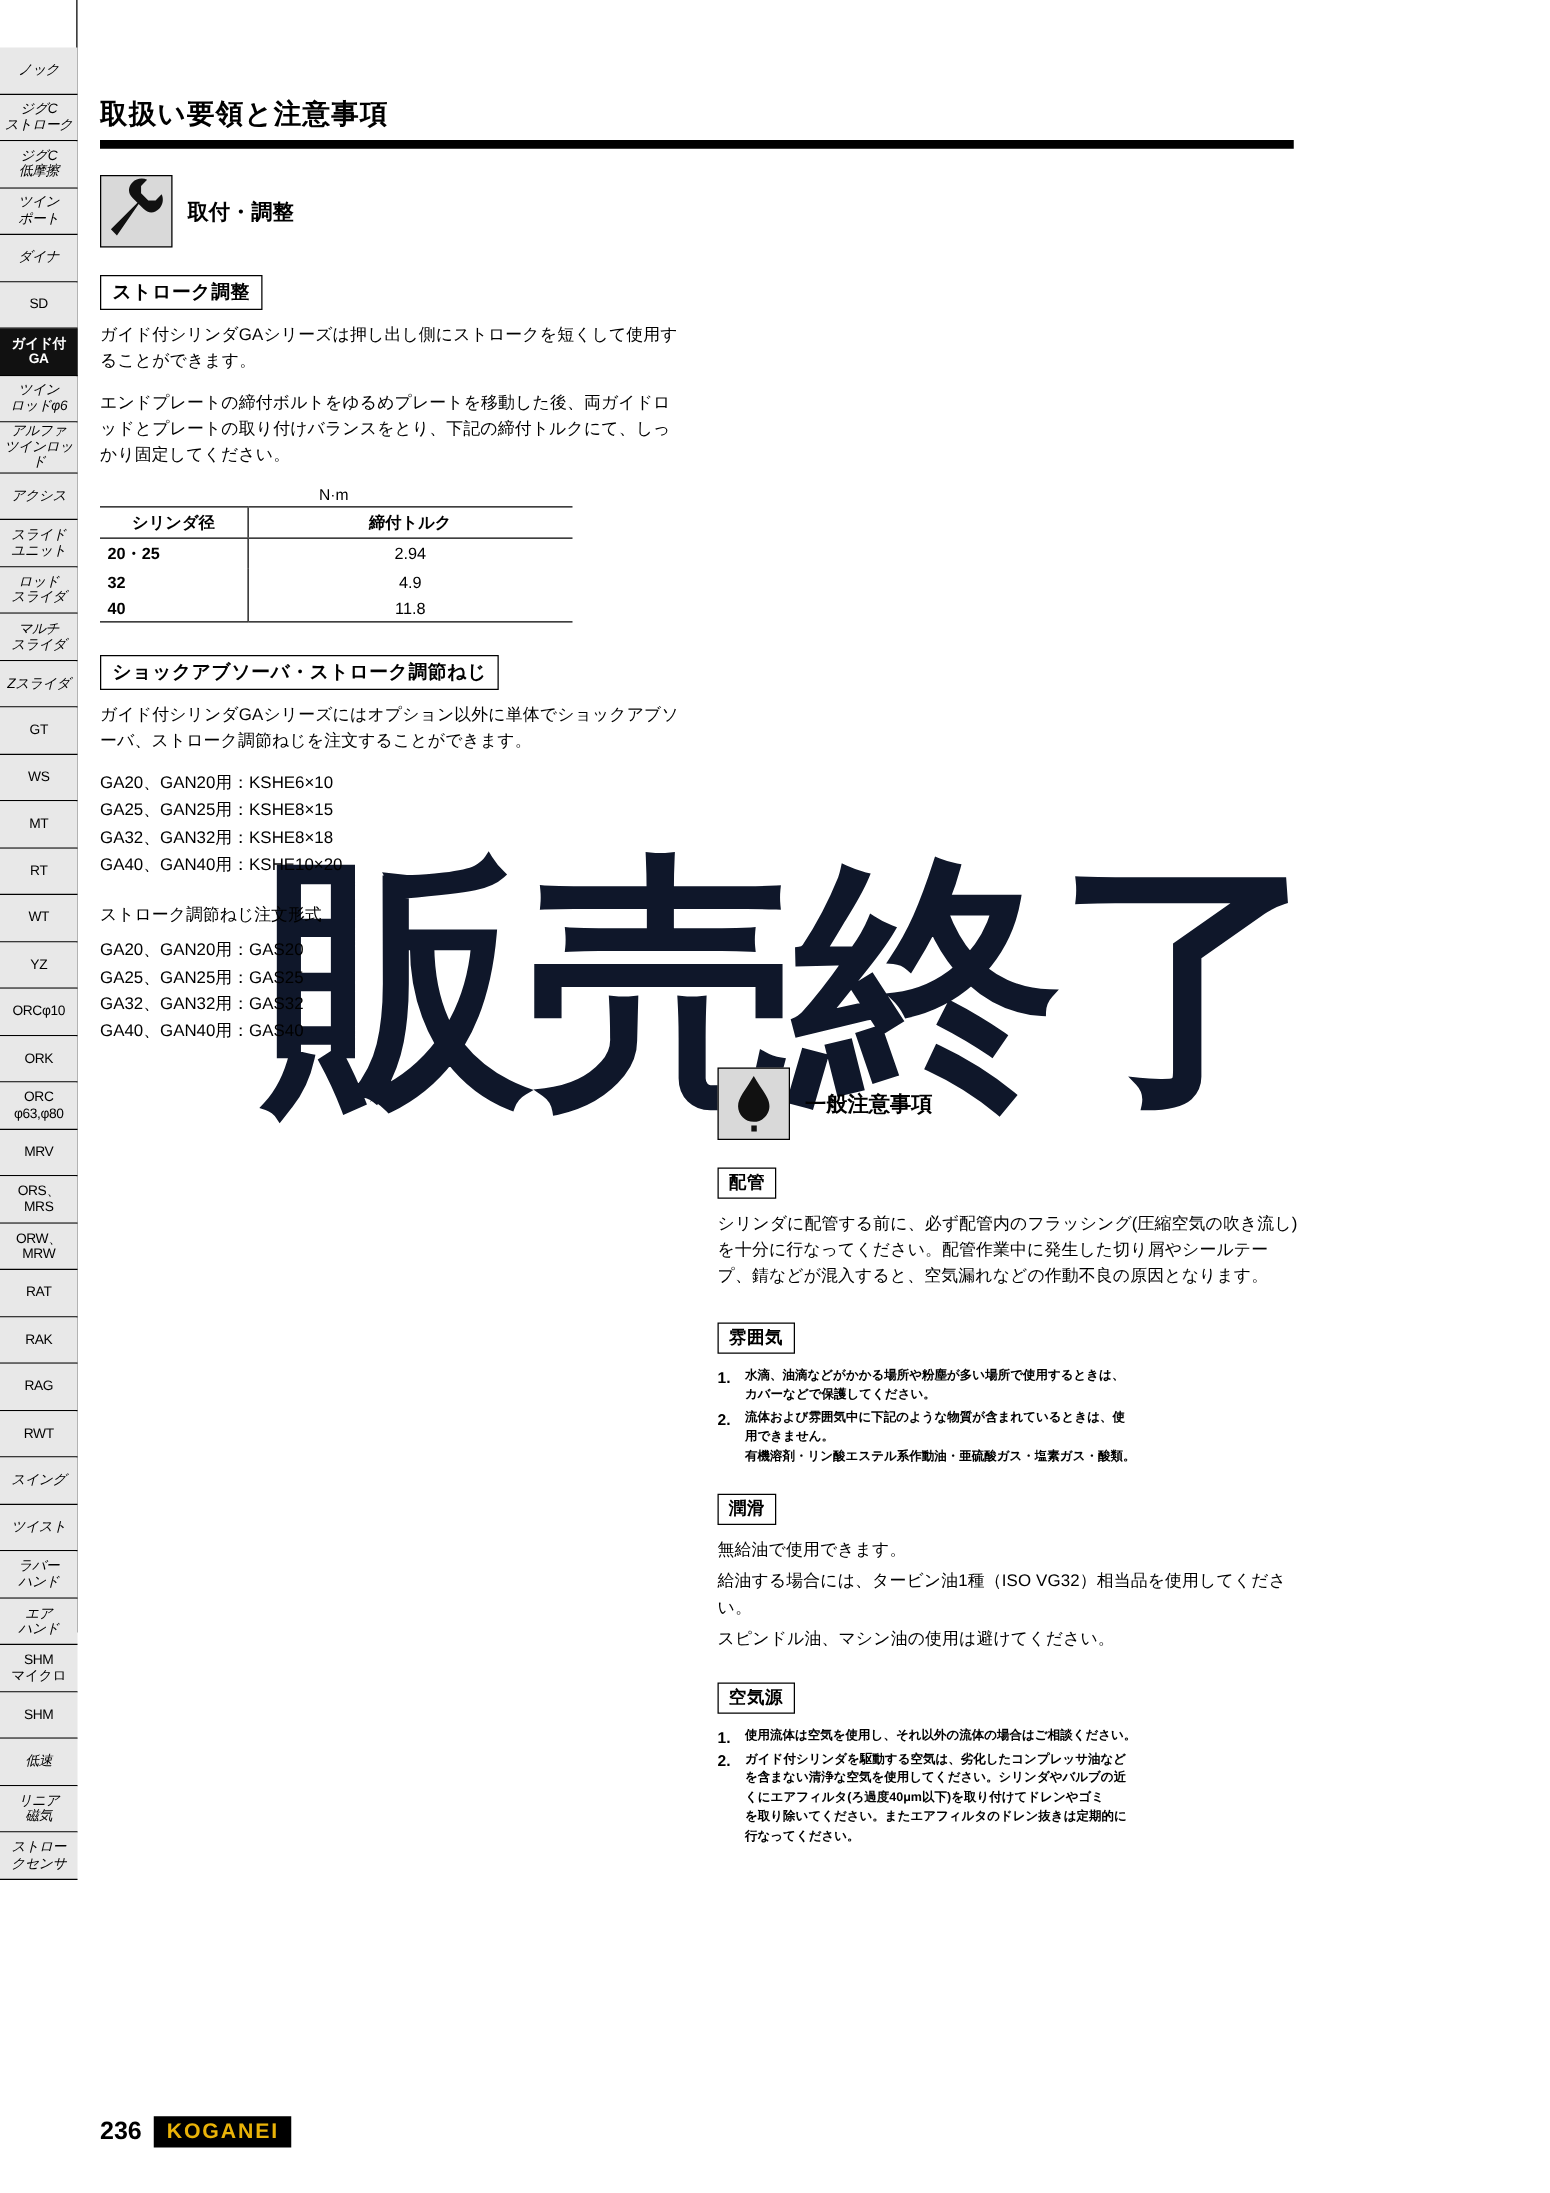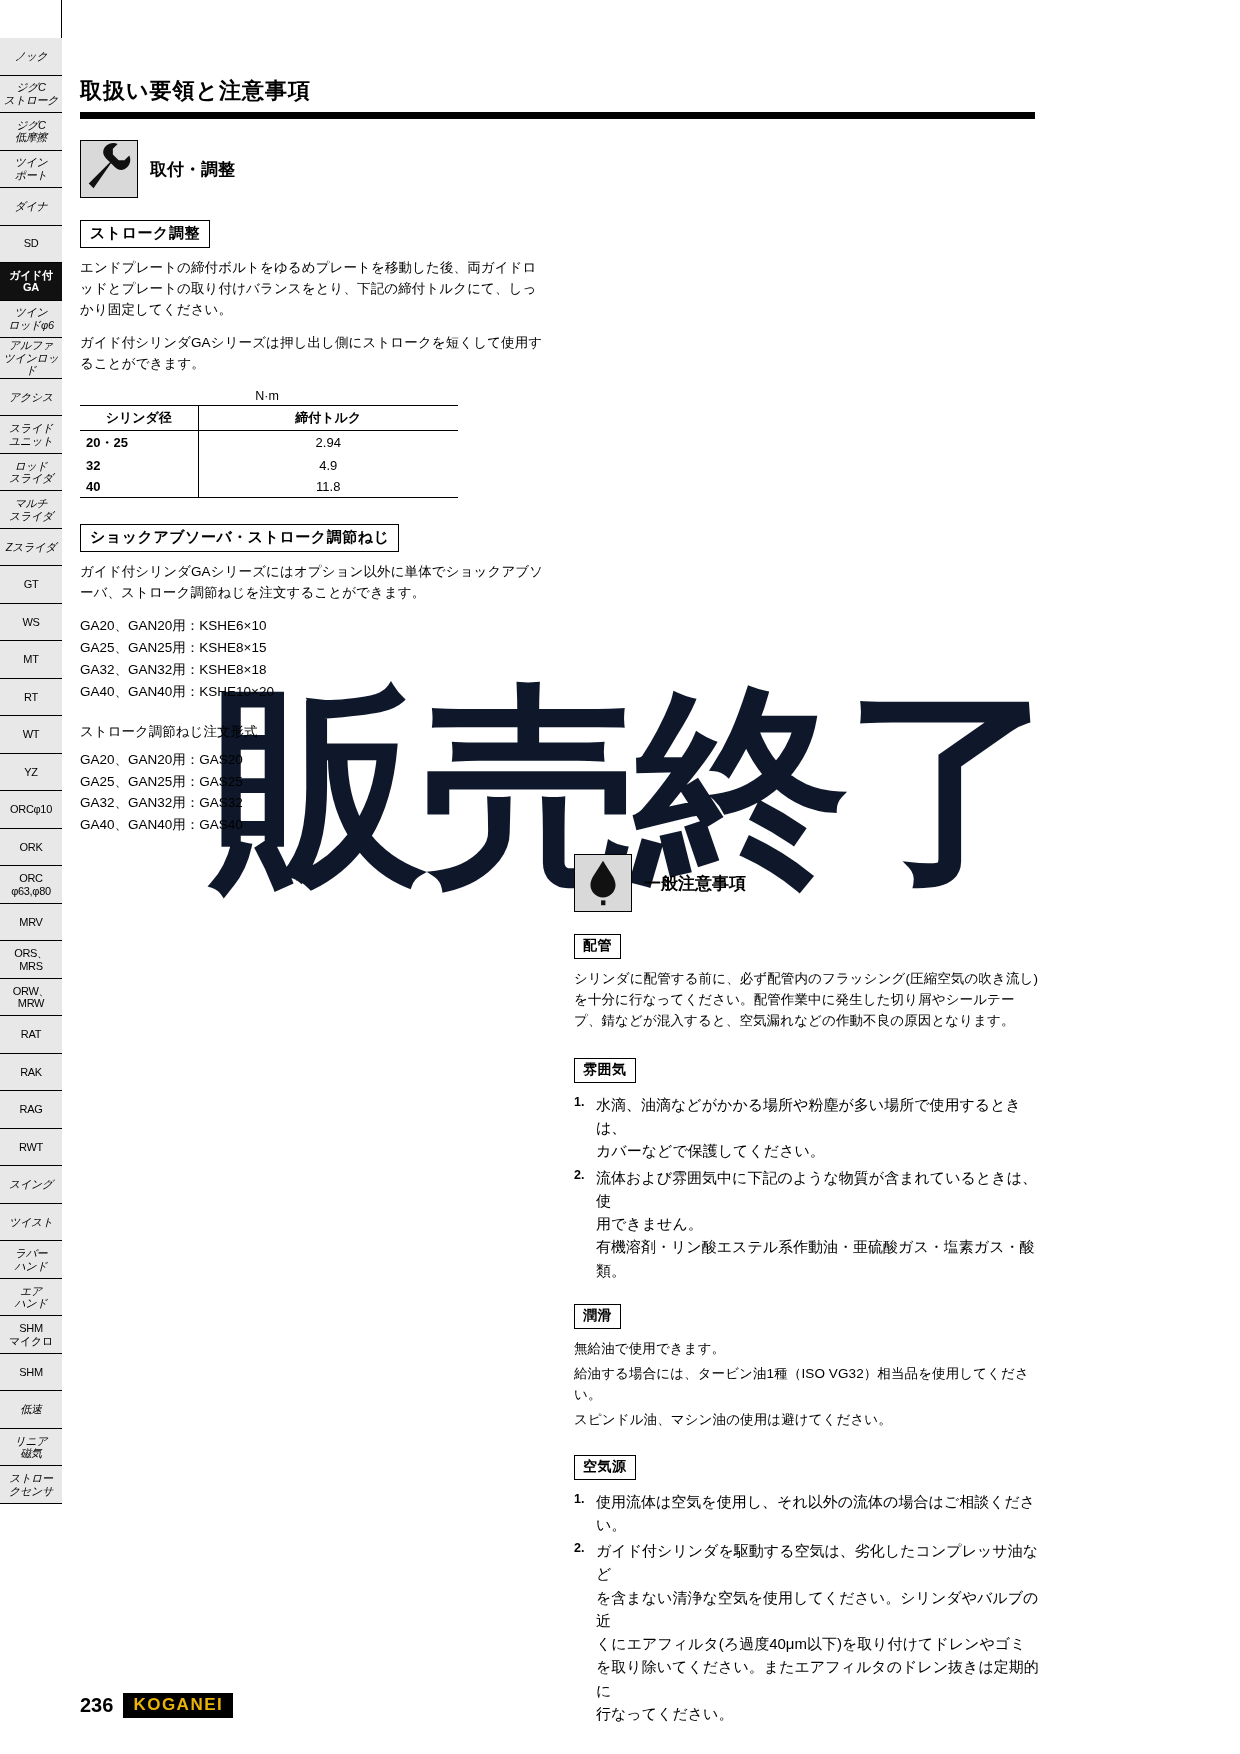--- a/index.html
+++ b/index.html
@@ -120,22 +120,23 @@
     letter-spacing: 0.1px;
   }
   p.tight { margin-bottom: 4px; }
 
   
   ol.num {
     margin: 0 0 12px 0;
     padding-left: 0;
     list-style: none;
     counter-reset: n;
-    font-size: 15px;
+    font-size: 10px;
     line-height: 1.55;
+    font-weight: bold;
   }
   ol.num > li {
     counter-increment: n;
     position: relative;
     padding-left: 22px;
     margin-bottom: 3px;
   }
   ol.num > li::before {
     content: counter(n) ".";
     position: absolute;
@@ -445,22 +446,22 @@
       <div class="icon-box">
         <svg class="wrench" viewBox="0 0 58 58" aria-hidden="true">
           <path d="M8 44 L30 22 L26 18 C22 14 22 9 26 5 C29 2 34 1 38 3 L33 8 L33 14 L39 20 L45 20 L50 15 C52 19 51 24 48 27 C44 31 39 31 35 27 L31 23 L13 49 Z" fill="#111"></path>
         </svg>
       </div>
       <div class="label">取付・調整</div>
     </div>
 
     <div>
       <div class="boxed">ストローク調整</div>
+      <p class="body">ガイド付シリンダGAシリーズは押し出し側にストロークを短くして使用することができます。</p>
       <p class="body">エンドプレートの締付ボルトをゆるめプレートを移動した後、両ガイドロッドとプレートの取り付けバランスをとり、下記の締付トルクにて、しっかり固定してください。</p>
-      <p class="body">ガイド付シリンダGAシリーズは押し出し側にストロークを短くして使用することができます。</p>
 
       <div class="nm-unit">N·m</div>
       <table class="torque">
         <thead>
           <tr>
             <th class="cdiam">シリンダ径</th>
             <th class="vert-sep">締付トルク</th>
           </tr>
         </thead>
         <tbody>

